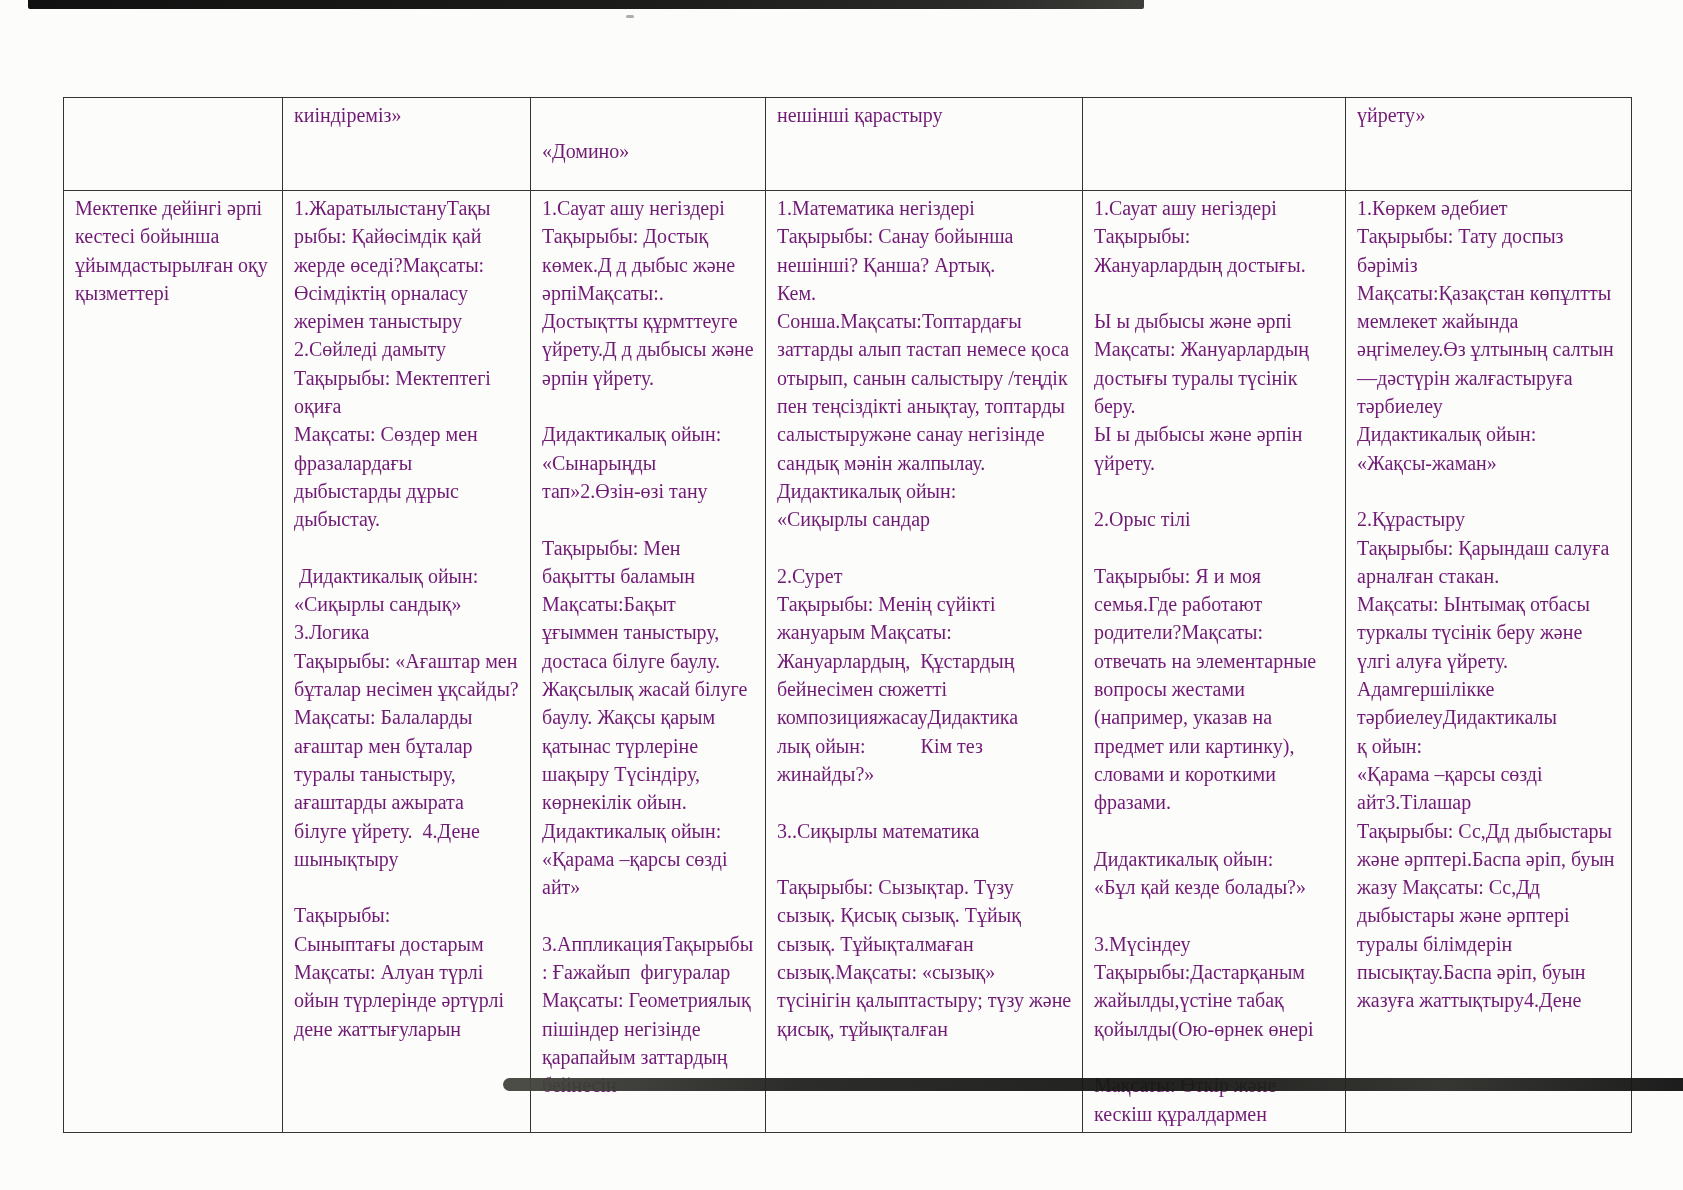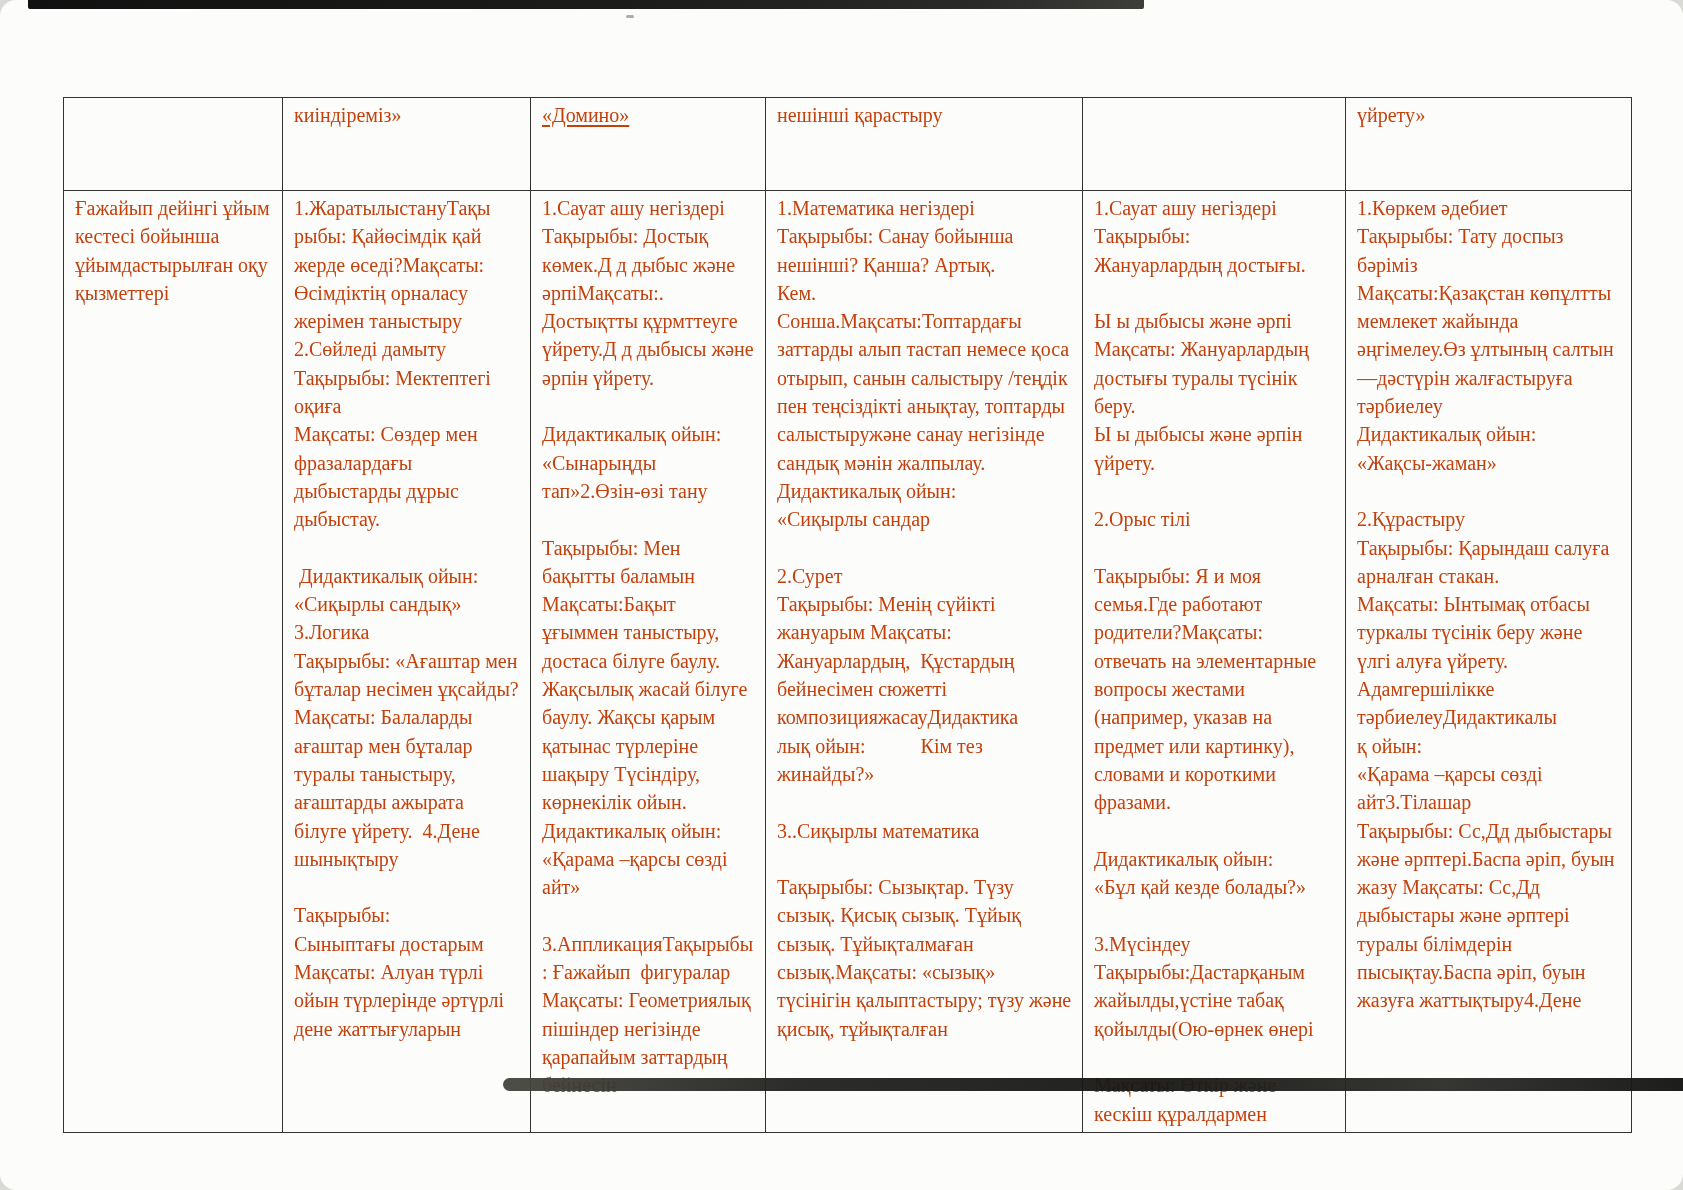--- a/index.html
+++ b/index.html
@@ -1,42 +1,41 @@
 <!DOCTYPE html>
 <html><head>
 <meta charset="utf-8">
 <style>
   html,body { margin:0; padding:0; background:#d9d9d6; }
   .page {
     position:relative;
     width:1683px; height:1190px;
     background:#fcfcfa;
     font-family:"Liberation Serif", serif;
-    color:#c2410c;
+    color:#701a75;
     overflow:hidden;
-    border-radius:16px;
   }
   table.doc-table {
     position:absolute; left:63px; top:97px;
     width:1568px;
     border-collapse:collapse;
     table-layout:fixed;
   }
   table.doc-table td {
     border:1.6px solid #343432;
     vertical-align:top;
     padding:3px 10px 4px 11px;
     font-size:20px;
     line-height:28.3px;
     overflow:hidden;
   }
   tr.header-row { height:93px; }
   tr.body-row   { height:925px; }
   .cell-text { white-space:pre-wrap; }
-  .cell-text.u { text-decoration:underline; text-underline-offset:3px; }
+  .cell-text.u { text-underline-offset:3px;margin-top:36px; }
   .artifact { position:absolute; pointer-events:none; }
   .top-bar {
     left:28px; top:0; width:1116px; height:9px;
     background:linear-gradient(90deg,#111 0%,#1c1c1a 55%,#2a2a28 85%,#3d3d3a 100%);
     border-radius:0 0 2px 2px;
   }
   .top-speck {
     left:626px; top:15px; width:8px; height:3px;
     background:#9a9a94; border-radius:2px; opacity:.8;
   }
@@ -80,21 +79,21 @@
           </td>
         <td>
             <div class="cell-text"></div>
           </td>
         <td>
             <div class="cell-text">үйрету»</div>
           </td>
       </tr>
       <tr class="body-row">
         <td>
-            <div class="cell-text">Ғажайып дейінгі ұйым кестесі бойынша ұйымдастырылған оқу қызметтері</div>
+            <div class="cell-text">Мектепке дейінгі әрпі кестесі бойынша ұйымдастырылған оқу қызметтері</div>
           </td>
         <td>
             <div class="cell-text">1.ЖаратылыстануТақы
 рыбы: Қайөсімдік қай жерде өседі?Мақсаты: Өсімдіктің орналасу жерімен таныстыру
 2.Сөйледі дамыту
 Тақырыбы: Мектептегі оқиға
 Мақсаты: Сөздер мен фразалардағы дыбыстарды дұрыс дыбыстау.
 
  Дидактикалық ойын:
 «Сиқырлы сандық»

